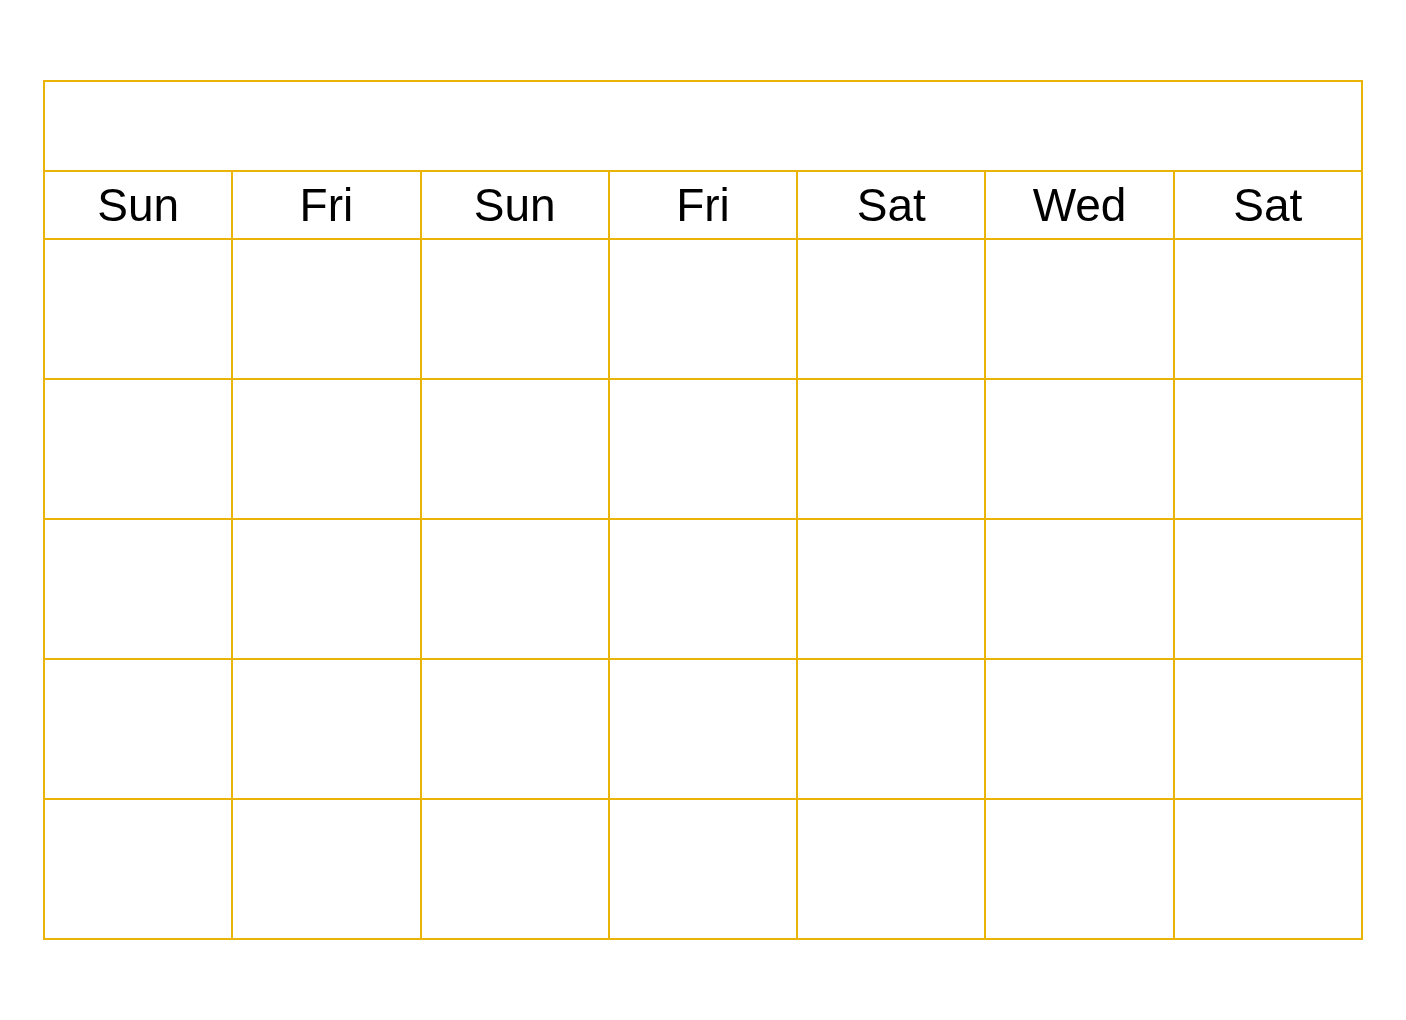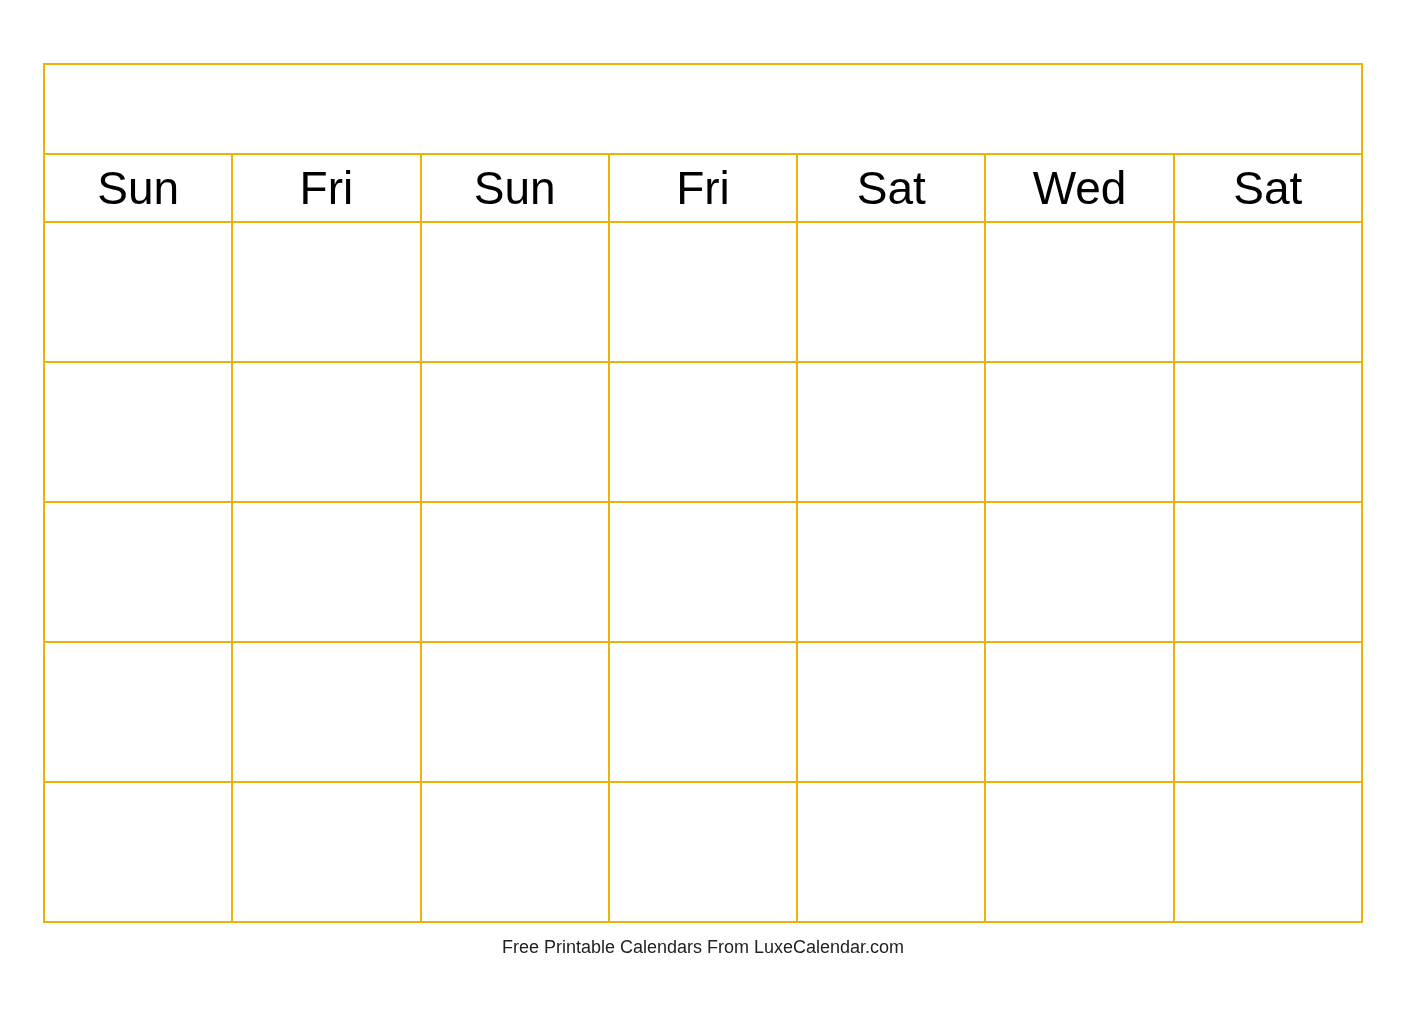--- a/index.html
+++ b/index.html
@@ -138,14 +138,13 @@
         <td class="day-cell"></td>
         <td class="day-cell"></td>
         <td class="day-cell"></td>
         <td class="day-cell"></td>
         <td class="day-cell"></td>
         <td class="day-cell"></td>
       </tr>
     </tbody>
   </table>
 
-  <p class="footer-text">Free Printable Calendars From LuxeCalendar.com</p>
 </div>
 
 </body></html>

